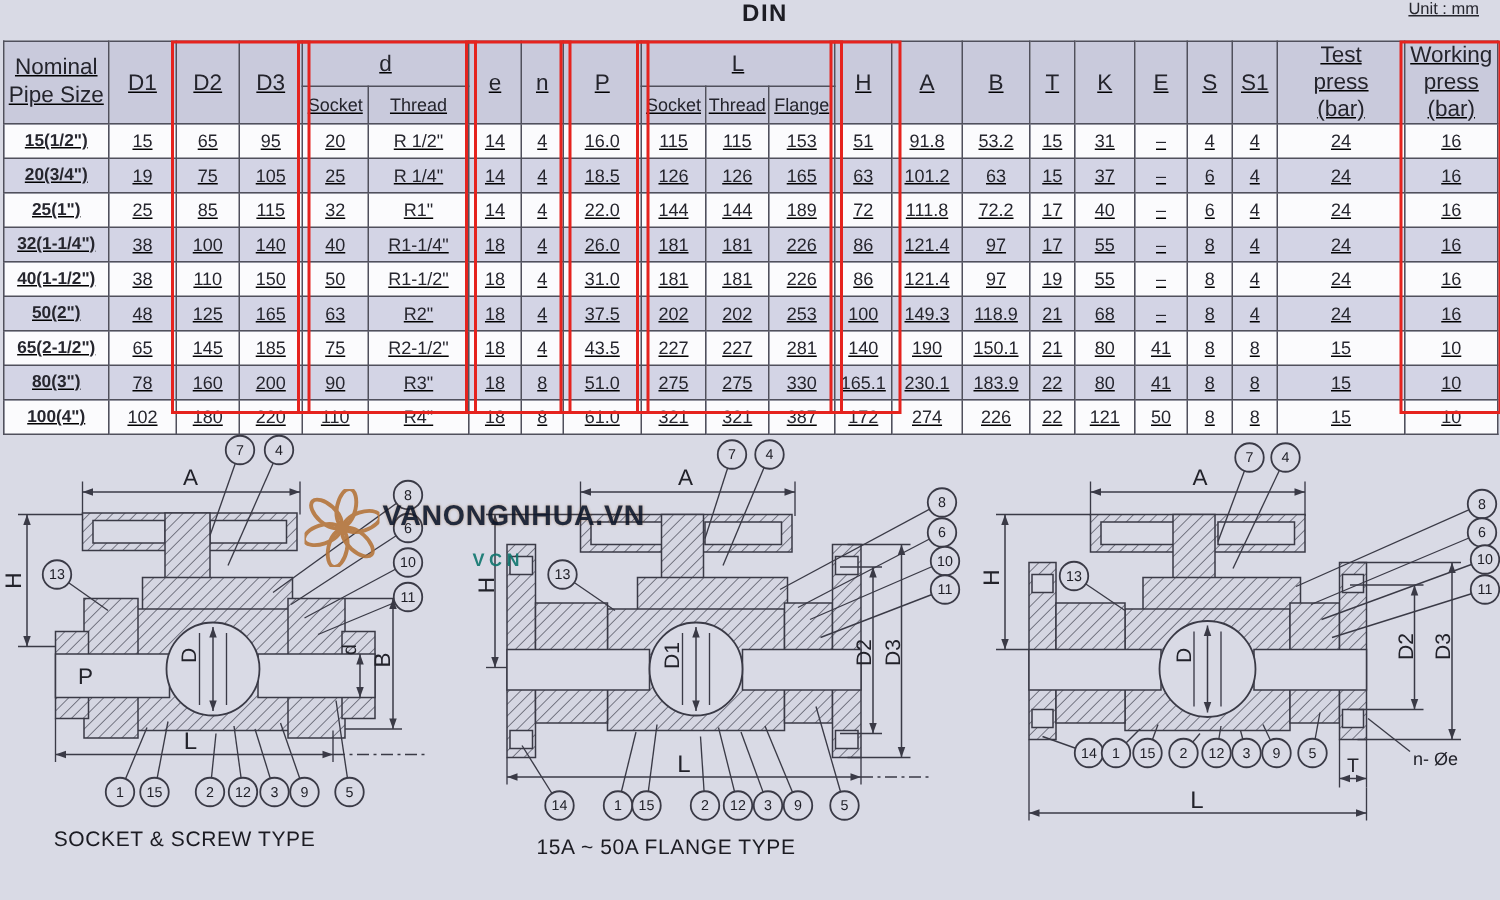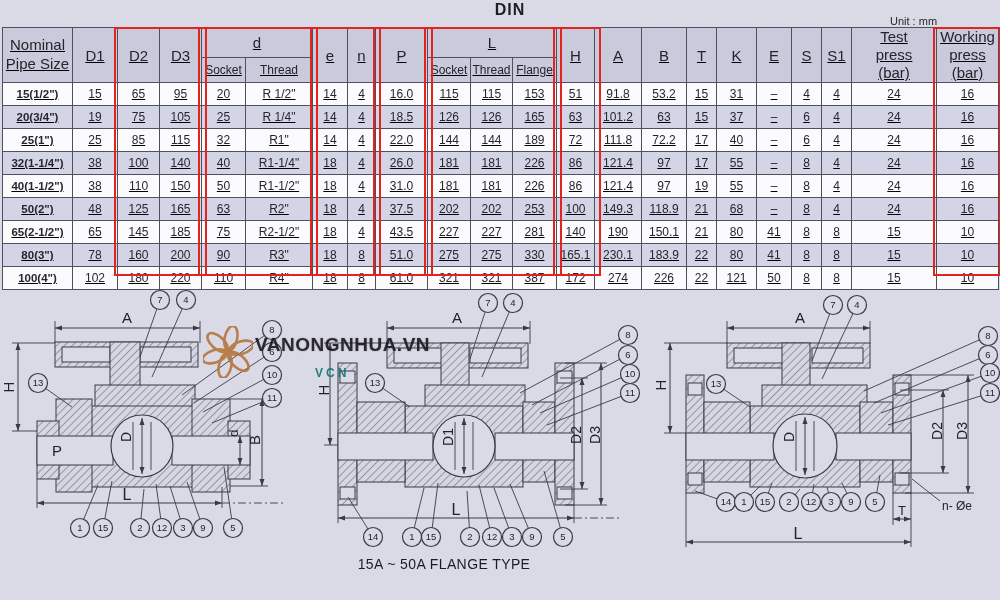--- a/index.html
+++ b/index.html
@@ -1,21 +1,21 @@
 <!DOCTYPE html>
 <html><head>
 <meta charset="utf-8">
 <style>
   html,body{margin:0;padding:0;}
   body{width:1000px;height:600px;overflow:hidden;font-family:"Liberation Sans",sans-serif;}
   #stage{position:relative;width:1000px;height:600px;background:#d9dae5;}
   #din-title{position:absolute;left:0;top:1px;width:1000px;text-align:center;
     font-size:16px;font-weight:bold;letter-spacing:1px;color:#1d1d24;margin-left:10px;}
-  #unit-label{position:absolute;left:890px;top:15px;width:100px;
-    font-size:11px;color:#26262e;padding-right:4px;box-sizing:border-box;}
+  #unit-label{position:absolute;left:890px;top:0;width:100px;text-align:right;
+    font-size:11px;color:#26262e;padding-right:4px;box-sizing:border-box;text-decoration:underline;}
   table.spec{position:absolute;left:2px;top:27px;width:996px;border-collapse:collapse;
     table-layout:fixed;text-decoration:underline;}
   .spec th,.spec td{border:1px solid #50505c;text-align:center;vertical-align:middle;
     padding:0;overflow:hidden;}
   .spec thead th{background:#c9cadc;font-weight:normal;font-size:15px;color:#24242c;}
   .spec tr.hr1 th{height:25px;}
   .spec tr.hr2 th{height:20px;font-size:12px;}
   th.th-nominal{font-size:12px;white-space:pre-line;line-height:1.25;}
   th.th-press{font-size:11.5px;white-space:pre-line;line-height:1.2;font-weight:bold;color:#2a2a32;}
   .spec tbody td{font-size:12px;height:22px;line-height:22px;background:#fbfbfd;color:#26262e;}
@@ -643,20 +643,21 @@
       <circle cx="181" cy="217" r="9.5" fill="#d9dae5" stroke="#3a3a46" stroke-width="1.2"></circle>
       <text x="181" y="217" text-anchor="middle" dy=".35em" font-size="9.5" fill="#1e1e26" font-family="&quot;Liberation Sans&quot;,sans-serif">3</text>
       <line x1="201" y1="217" x2="192" y2="198" stroke="#3a3a46" stroke-width="0.9"></line>
       <circle cx="201" cy="217" r="9.5" fill="#d9dae5" stroke="#3a3a46" stroke-width="1.2"></circle>
       <text x="201" y="217" text-anchor="middle" dy=".35em" font-size="9.5" fill="#1e1e26" font-family="&quot;Liberation Sans&quot;,sans-serif">9</text>
       <line x1="225" y1="217" x2="230" y2="190" stroke="#3a3a46" stroke-width="0.9"></line>
       <circle cx="225" cy="217" r="9.5" fill="#d9dae5" stroke="#3a3a46" stroke-width="1.2"></circle>
       <text x="225" y="217" text-anchor="middle" dy=".35em" font-size="9.5" fill="#1e1e26" font-family="&quot;Liberation Sans&quot;,sans-serif">5</text>
     </svg>
 
+  <div class="caption" style="left:18px;top:551px;width:210px;">SOCKET &amp; SCREW TYPE</div>
   <div class="caption" style="left:338px;top:556px;width:212px;">15A ~ 50A FLANGE TYPE</div>
 
   <div id="watermark">
     <svg width="50" height="52" viewBox="-25 -26 50 52">
       <g fill="none" stroke="#b5763c" stroke-width="2.6">
         <ellipse cx="0" cy="-14" rx="6.2" ry="12.5" transform="rotate(12)"></ellipse>
         <ellipse cx="0" cy="-14" rx="6.2" ry="12.5" transform="rotate(72)"></ellipse>
         <ellipse cx="0" cy="-14" rx="6.2" ry="12.5" transform="rotate(132)"></ellipse>
         <ellipse cx="0" cy="-14" rx="6.2" ry="12.5" transform="rotate(192)"></ellipse>
         <ellipse cx="0" cy="-14" rx="6.2" ry="12.5" transform="rotate(252)"></ellipse>

